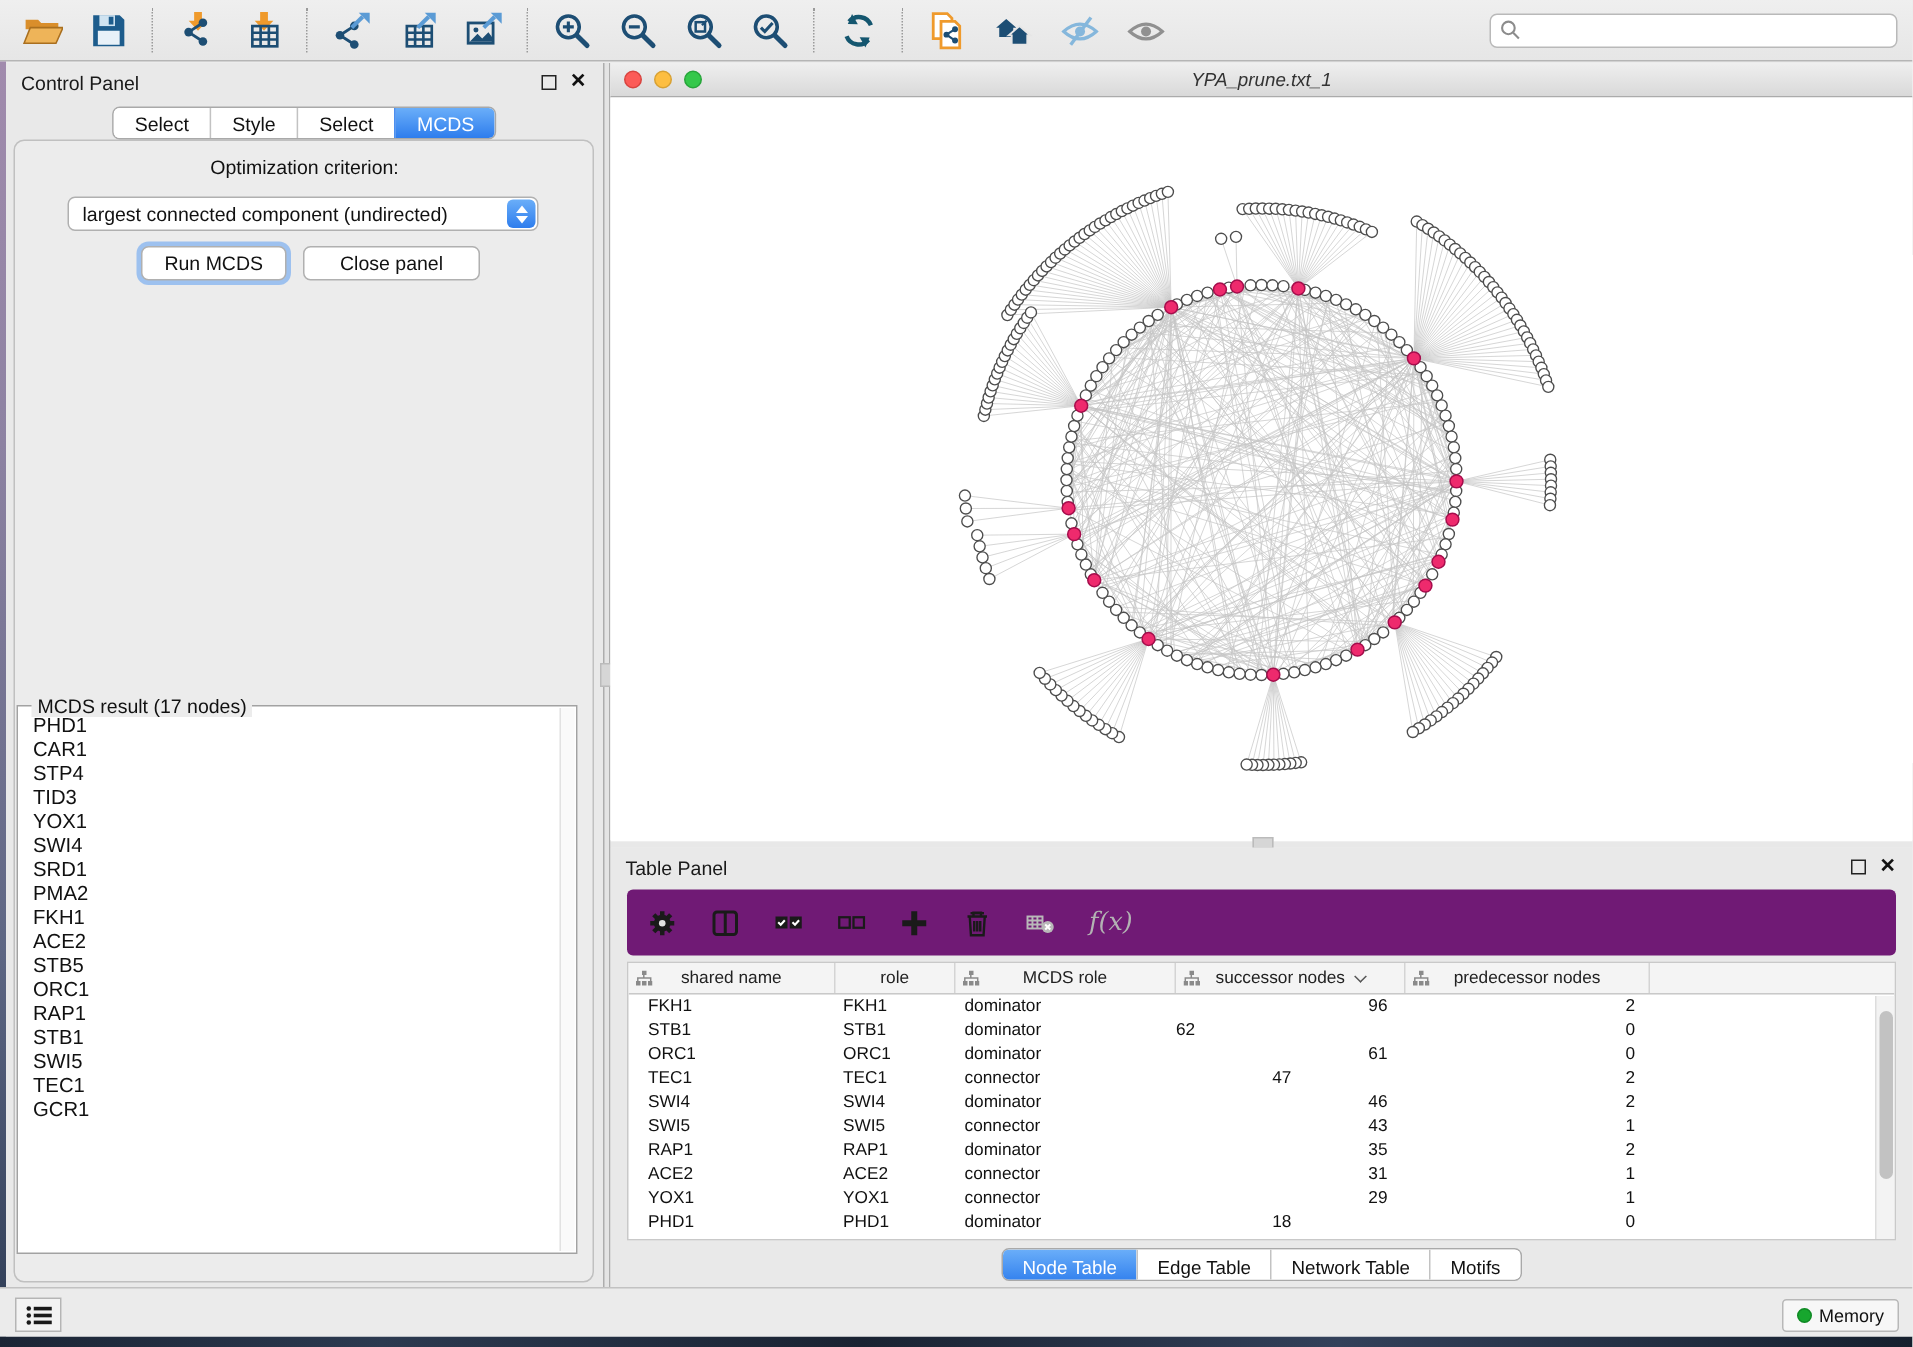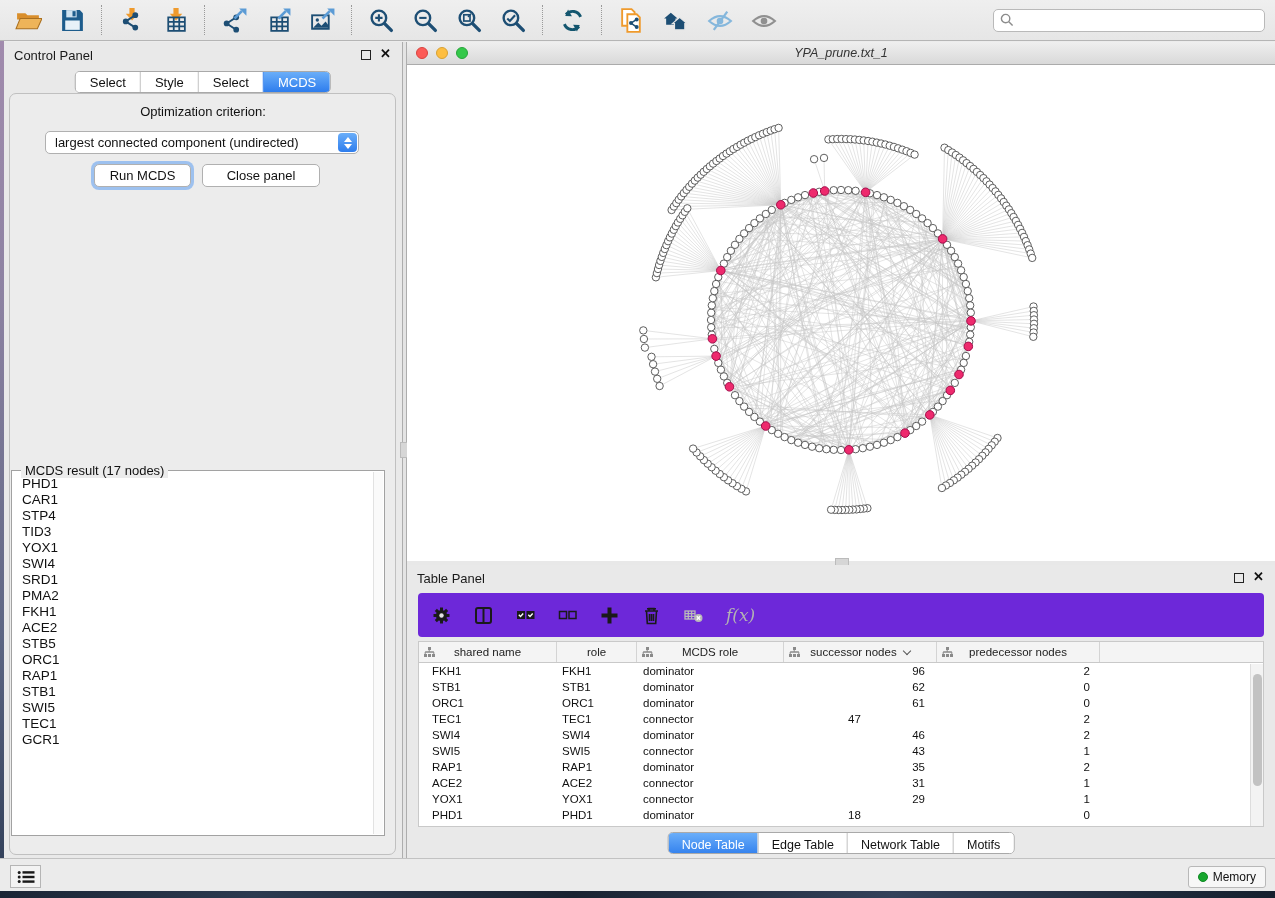--- a/index.html
+++ b/index.html
@@ -82,21 +82,21 @@
   .tl-red { background:#fc5b57; border:1px solid #d8443f; }
   .tl-yellow { background:#fdbe41; border:1px solid #d8a133; }
   .tl-green { background:#34c84a; border:1px solid #27a53a; }
   .net-title { position:absolute; left:0; right:0; text-align:center; font-size:12.5px; color:#333;font-style:italic; }
   .net-canvas { position:relative; width:868px; height:495px; background:#fff; }
   .net-canvas svg { display:block; }
 
   
   .table-panel { position:absolute; left:407px; top:565px; width:868px; height:293px; background:#e9e9e9; }
   .tp-toolbar { position:absolute; left:11px; right:11px; top:28px; height:44px;
-    background:#6d28d9; border-radius:4px; display:flex; align-items:center; padding-left:14px; gap:23px; }
+    background:#701a75; border-radius:4px; display:flex; align-items:center; padding-left:14px; gap:23px; }
   .tp-ic { display:flex; align-items:center; justify-content:center; height:24px; }
   .tp-ic svg { width:19px; height:19px; }
   .tp-ic.fx { font-family:"DejaVu Serif", serif; font-style:italic; font-size:17px; color:#b3b3b3; }
 
   .ntable { position:absolute; left:11px; right:11px; top:76px; height:186px; background:#fff;
     border:1px solid #c9c9c9; overflow:hidden; }
   .thead { display:flex; height:21px; border-bottom:1px solid #c9c9c9; background:#f4f4f4; }
   .th { display:flex; align-items:center; justify-content:center; gap:4px; font-size:11.5px; color:#222;
     border-right:1px solid #d4d4d4; position:relative; }
   .th .colicon { flex:none; position:absolute; left:5px; top:5px; }
@@ -1313,21 +1313,21 @@
           <div class="td" style="width: 138px; text-align: left; padding-left: 13px;">FKH1</div>
           <div class="td" style="width: 80px; text-align: left; padding-left: 5px;">FKH1</div>
           <div class="td" style="width: 147px; text-align: left; padding-left: 6px;">dominator</div>
           <div class="td" style="width: 153px; text-align: right; padding-right: 12px;">96</div>
           <div class="td" style="width: 163px; text-align: right; padding-right: 10px;">2</div>
         </div>
         <div class="tr">
           <div class="td" style="width: 138px; text-align: left; padding-left: 13px;">STB1</div>
           <div class="td" style="width: 80px; text-align: left; padding-left: 5px;">STB1</div>
           <div class="td" style="width: 147px; text-align: left; padding-left: 6px;">dominator</div>
-          <div class="td" style="width: 153px; text-align: right; padding-right: 12px;">62</div>
+          <div class="td" style="width: 153px; padding-right: 12px;">62</div>
           <div class="td" style="width: 163px; text-align: right; padding-right: 10px;">0</div>
         </div>
         <div class="tr">
           <div class="td" style="width: 138px; text-align: left; padding-left: 13px;">ORC1</div>
           <div class="td" style="width: 80px; text-align: left; padding-left: 5px;">ORC1</div>
           <div class="td" style="width: 147px; text-align: left; padding-left: 6px;">dominator</div>
           <div class="td" style="width: 153px; text-align: right; padding-right: 12px;">61</div>
           <div class="td" style="width: 163px; text-align: right; padding-right: 10px;">0</div>
         </div>
         <div class="tr">

